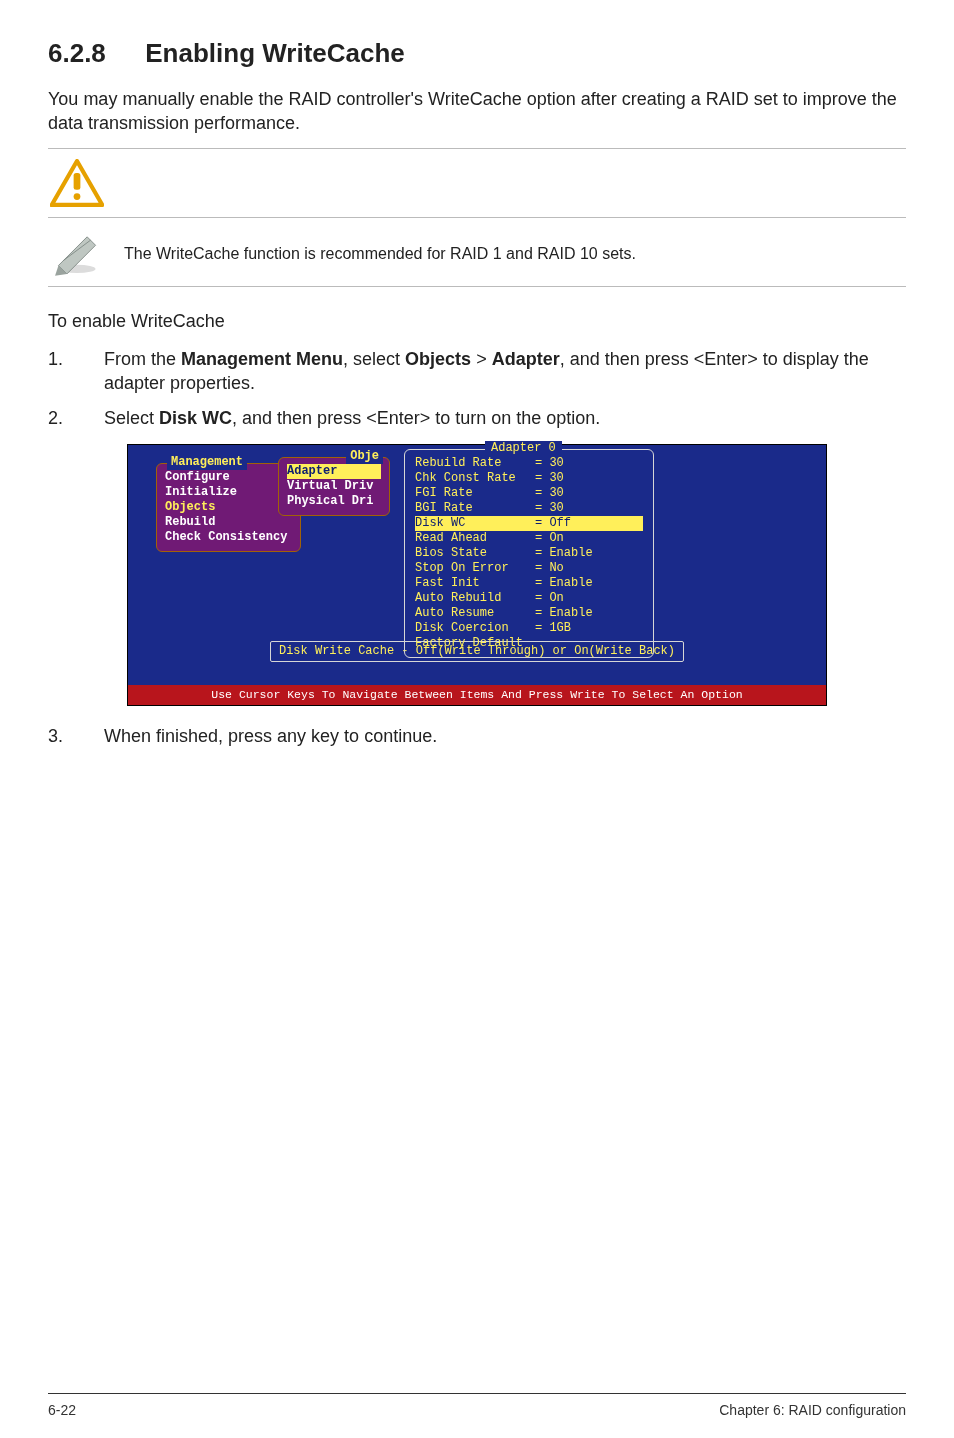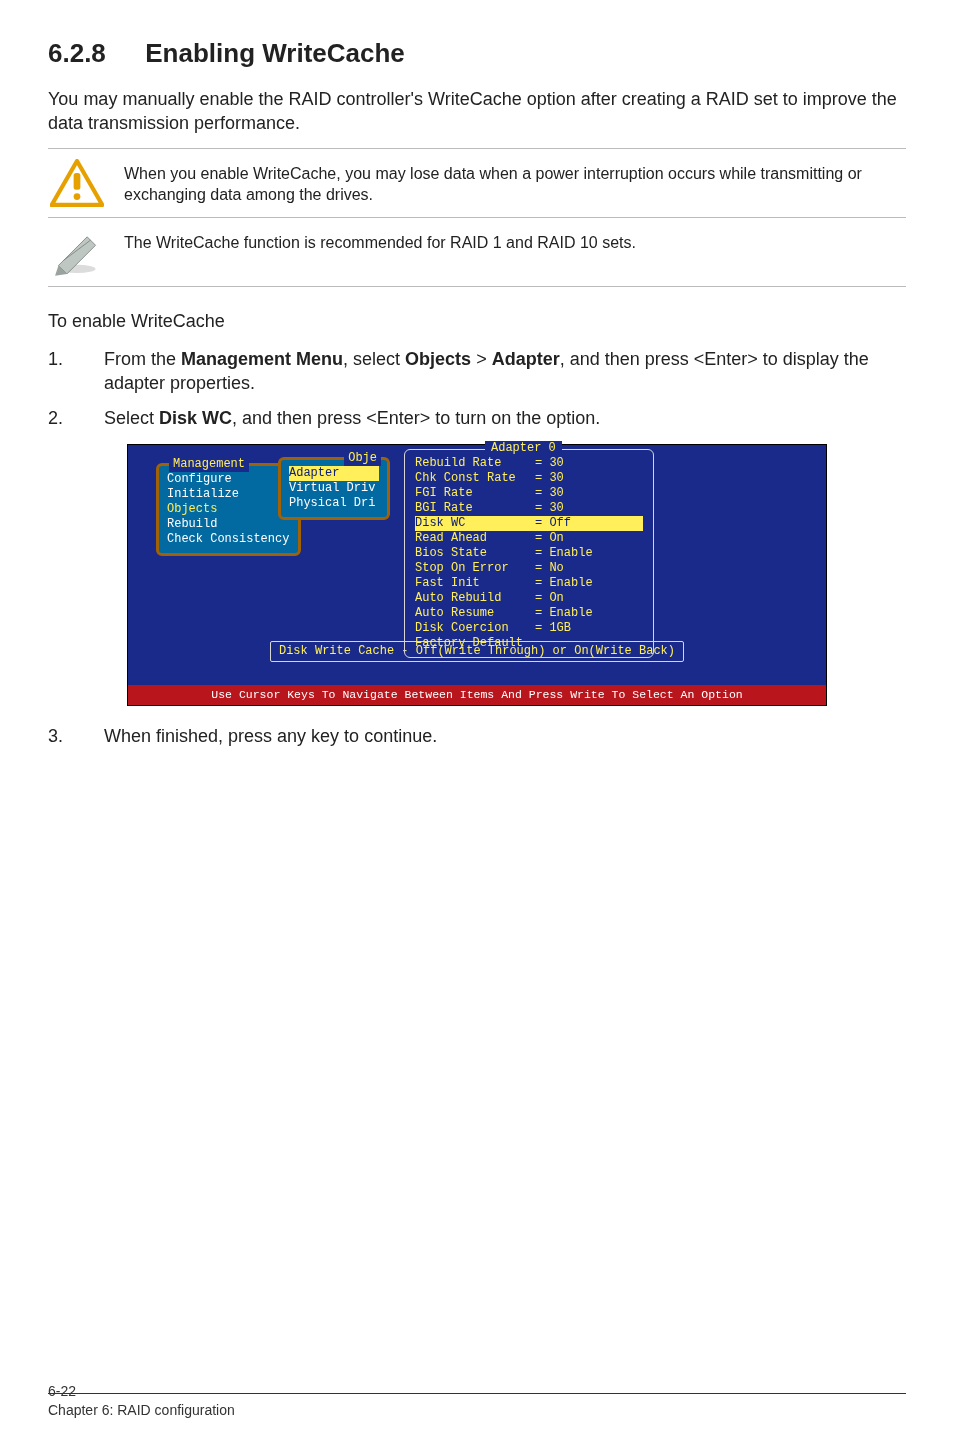--- a/index.html
+++ b/index.html
@@ -22,21 +22,21 @@
     p.body { font-size: 18px; margin-bottom: 12px; }
     .callout {
       display: flex;
       align-items: flex-start;
       gap: 20px;
       border-top: 1px solid #bbb;
       border-bottom: 1px solid #bbb;
       padding: 10px 6px 10px 2px;
       margin: 8px 0;
     }
-    .callout + .callout { border-top: none; margin-top: -8px; }
+    .callout + .callout { border-top: none; margin-top: -8px; align-items: center; }
     .callout .icon { flex: 0 0 54px; height: 48px; }
     .callout .text { flex: 1; font-size: 16px; padding-top: 4px; }
     .subhead { font-size: 18px; margin: 22px 0 14px 0; }
     ol.steps { list-style: none; font-size: 18px; }
     ol.steps li { display: flex; gap: 28px; margin-bottom: 10px; }
     ol.steps li .n { flex: 0 0 28px; }
     ol.steps li .t { flex: 1; }
     .bold { font-weight: bold; }
 
     
@@ -58,24 +58,25 @@
       text-align: center;
       font-weight: bold;
     }
     .bios-body {
       position: relative;
       height: 240px;
       padding: 8px 12px 12px 12px;
     }
     .panel {
       position: absolute;
-      border: 3px solid #a16207;
+      border: 1px solid #a16207;
       border-radius: 6px;
-      background: #0369a1;
+      background: #701a75;
       padding: 6px 8px;
+      font-weight: bold;
     }
     .panel.mgmt { left: 28px; top: 18px; width: 145px; }
     .panel.mgmt .title-slot {
       position: absolute; top: -9px; left: 10px;
       background: #1a2a8a; padding: 0 4px; color: #ffef5a;
     }
     .panel.obj { left: 150px; top: 12px; width: 112px; }
     .panel.obj .title-slot {
       position: absolute; top: -9px; right: 6px;
       background: #1a2a8a; padding: 0 4px; color: #ffef5a;
@@ -114,21 +115,21 @@
       padding: 3px 6px;
       font-size: 11.5px;
       text-align: center;
     }
     .page-footer {
       position: fixed;
       bottom: 18px; left: 0; right: 0;
       width: 954px; margin: 0 auto;
       padding: 0 48px;
       display: flex; justify-content: space-between;
-      font-size: 14px; color: #333; flex-direction: column;
+      font-size: 14px; color: #333;
     }
     .hr-footer {
       position: fixed;
       bottom: 44px; left: 0; right: 0;
       width: 954px; margin: 0 auto;
       padding: 0 48px;
     }
     .hr-footer div { border-top: 1px solid #333; }
   </style>
 </head>
@@ -142,21 +143,20 @@
 <p class="body">You may manually enable the RAID controller's WriteCache option after creating a RAID set to improve the data transmission performance.</p>
 
 <div class="callout">
   <div class="icon">
     <svg viewBox="0 0 64 56" width="54" height="48">
       <polygon points="32,2 62,54 2,54" fill="none" stroke="#e6a100" stroke-width="5" stroke-linejoin="round"></polygon>
       <rect x="28" y="16" width="8" height="20" rx="3" fill="#e6a100"></rect>
       <circle cx="32" cy="44" r="4" fill="#e6a100"></circle>
     </svg>
   </div>
-  <div class="text">When you enable WriteCache, you may lose data when a power interruption occurs while transmitting or exchanging data among the drives.</div>
 </div>
 
 <div class="callout">
   <div class="icon">
     <svg viewBox="0 0 64 56" width="54" height="48">
       <ellipse cx="32" cy="48" rx="22" ry="5" fill="#dcdcdc"></ellipse>
       <polygon points="10,44 44,10 54,20 20,54" fill="#bfc7c2" stroke="#7a8580" stroke-width="1"></polygon>
       <polygon points="10,44 20,54 6,56" fill="#9aa39e"></polygon>
       <line x1="16" y1="38" x2="48" y2="14" stroke="#7a8580" stroke-width="1"></line>
     </svg>

